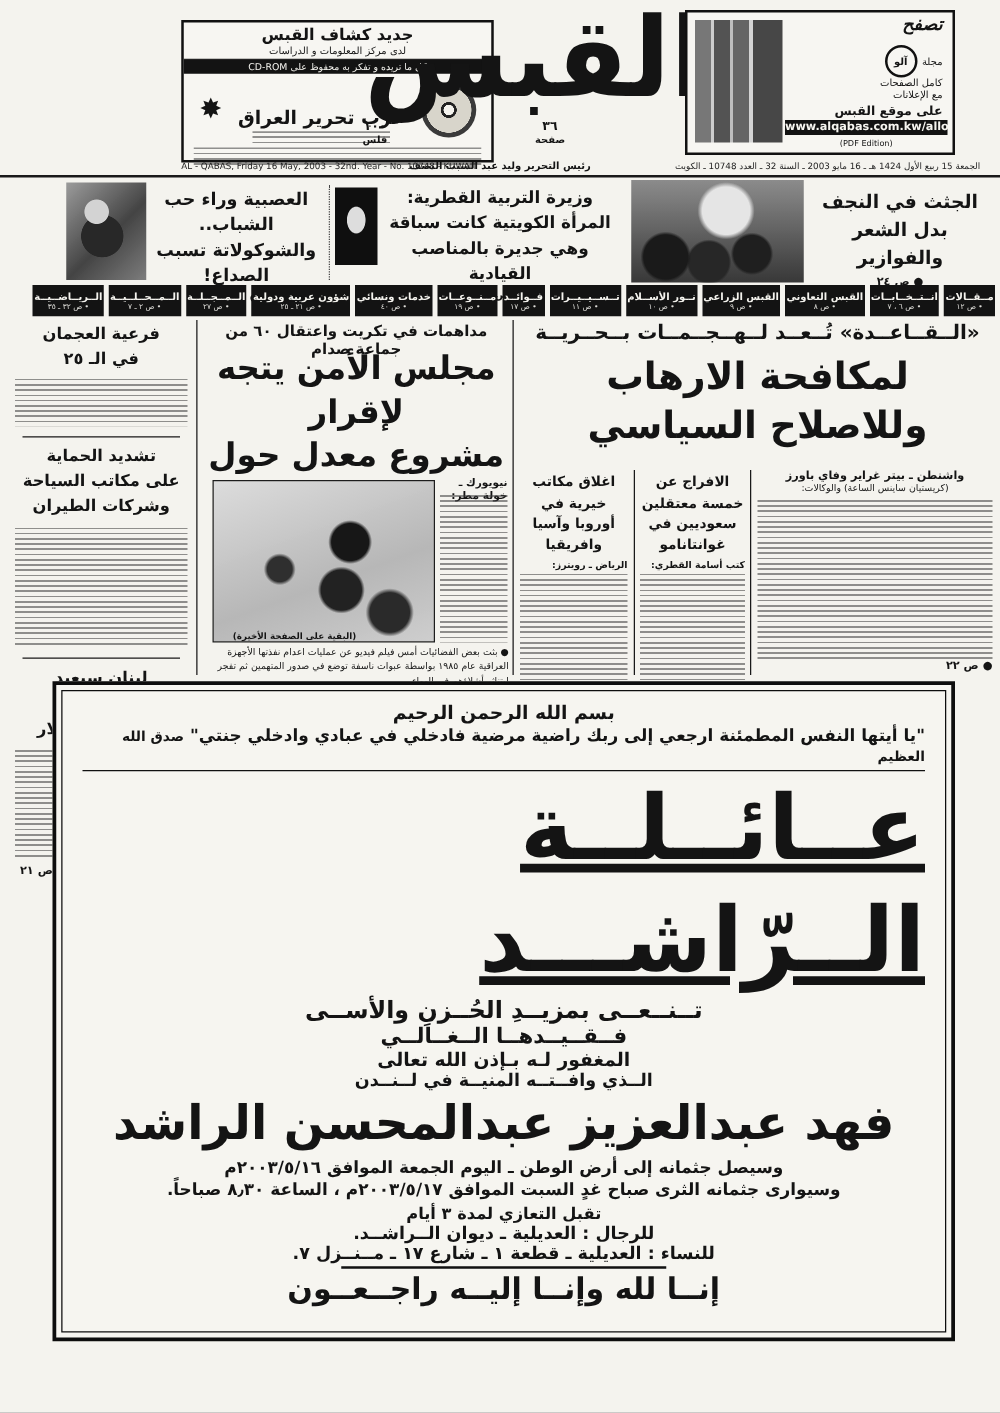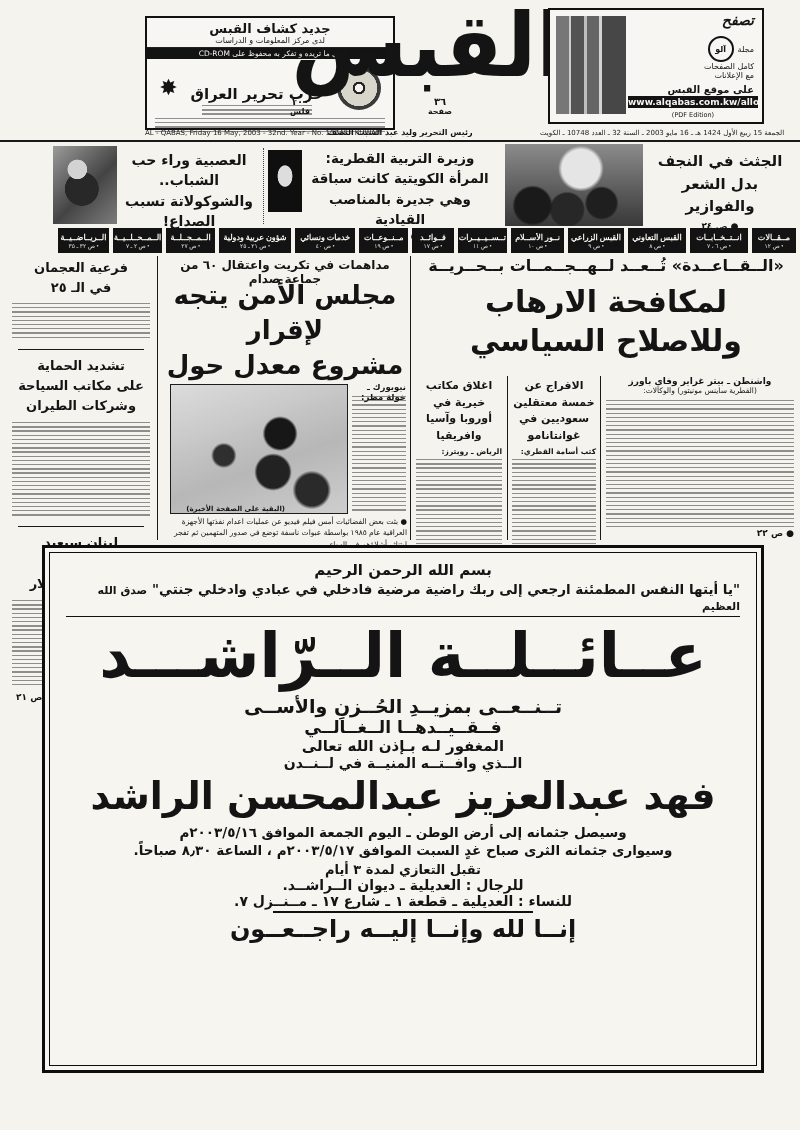--- a/index.html
+++ b/index.html
@@ -35,21 +35,21 @@
   .ph-exec{border:1px solid #222;background:
     radial-gradient(circle at 62% 38%,#1c1c1c 0 11%,rgba(0,0,0,0) 13%),
     radial-gradient(circle at 58% 68%,#262626 0 12%,rgba(0,0,0,0) 14%),
     radial-gradient(circle at 30% 55%,#333 0 7%,rgba(0,0,0,0) 9%),
     radial-gradient(circle at 80% 82%,#2e2e2e 0 9%,rgba(0,0,0,0) 11%),
     linear-gradient(160deg,#ddd8cc,#b9b4a6 60%,#cfcabd);}
   .ph-phones{background:
     linear-gradient(90deg,#777 0 18%,#c9c9c9 18% 22%,#555 22% 40%,#bbb 40% 44%,#666 44% 62%,#d0d0d0 62% 66%,#4a4a4a 66% 100%);}
   
   .tabs{display:flex;gap:4px;}
-  .tab{background:#131313;color:#f4f3ee;text-align:center;padding:2px 1px 1px;flex:1 1 0;display:flex;flex-direction:column;justify-content:center;font-family:Liberation Serif, serif;}
+  .tab{background:#131313;color:#f4f3ee;text-align:center;padding:2px 1px 1px;flex:1 1 0;display:flex;flex-direction:column;justify-content:center;}
   .tab .tl{font-size:8px;font-weight:bold;white-space:nowrap;overflow:hidden;}
   .tab .tp{font-size:6px;opacity:.9;}
   
   .obit{border:3px solid #0d0d0d;background:#f6f5f0;}
   .obit-inner{position:absolute;inset:4px;border:1px solid #0d0d0d;display:flex;flex-direction:column;align-items:center;padding:8px 16px 6px;box-sizing:border-box;}
   .sep{width:260px;height:2px;background:#111;margin:2px 0;}
   .kicker-rt{letter-spacing:2px;}
   .pgref{font-size:9px;font-weight:bold;}
   .cap{font-size:7.5px;line-height:1.5;text-align:right;}
 </style>
@@ -238,33 +238,33 @@
 
   <div class="abs ctr" style="left:512px;top:378px;width:84px;">
     <div class="b" style="font-size:11px;line-height:1.5;">الافراج عن خمسة معتقلين سعوديين في غوانتانامو</div>
     <div class="b" style="font-size:7.5px;margin-top:3px;text-align:right;">كتب أسامة القطري:</div>
     <div class="lines" style="height:98px;margin-top:3px;"></div>
   </div>
   <div class="abs rule-v" style="left:600px;top:376px;height:164px;"></div>
 
   <div class="abs" style="left:606px;top:376px;width:188px;">
     <div class="ctr b" style="font-size:9px;">واشنطن ـ بيتر غراير وفاي باورز</div>
-    <div class="ctr" style="font-size:7.5px;">(القطرية ساينس مونيتور) والوكالات:</div>
+    <div class="ctr" style="font-size:7.5px;">(كريستيان ساينس الساعة) والوكالات:</div>
     <div class="lines" style="height:128px;margin-top:5px;"></div>
     <div class="pgref">● ص ٢٢</div>
   </div>
 
   <div class="abs obit" style="left:42px;top:545px;width:716px;height:522px;">
     <div class="obit-inner">
       <div class="b" style="font-size:15px;">بسم الله الرحمن الرحيم</div>
       <div class="b" style="font-size:13.5px;margin-top:2px;border-bottom:1px solid #111;padding-bottom:3px;">
         <span>"يا أيتها النفس المطمئنة ارجعي إلى ربك راضية مرضية فادخلي في عبادي وادخلي جنتي"</span>
         <span style="font-size:11px;">صدق الله العظيم</span>
       </div>
-      <div class="b" style="font-size:62px;line-height:1.25;">عــائــلــة الــرّاشـــد</div>
+      <div class="b" style="font-size:72px;line-height:1.25;text-decoration:underline;">عــائــلــة الــرّاشـــد</div>
       <div class="b" style="font-size:19px;">تــنــعــى بمزيــدِ الحُــزنِ والأســى</div>
       <div class="b" style="font-size:17px;">فــقــيــدهــا الــغــالــي</div>
       <div class="b" style="font-size:15px;">المغفور لـه بـإذن الله تعالى</div>
       <div class="b" style="font-size:14px;">الــذي وافــتــه المنيــة في لــنــدن</div>
       <div class="b" style="font-size:38px;line-height:1.35;white-space:nowrap;">فهد عبدالعزيز عبدالمحسن الراشد</div>
       <div class="b" style="font-size:13.5px;margin-top:2px;">وسيصل جثمانه إلى أرض الوطن ـ اليوم الجمعة الموافق ٢٠٠٣/٥/١٦م</div>
       <div class="b" style="font-size:13.5px;margin-top:2px;">وسيوارى جثمانه الثرى صباح غدٍ السبت الموافق ٢٠٠٣/٥/١٧م ، الساعة ٨٫٣٠ صباحاً.</div>
       <div class="b" style="font-size:13px;margin-top:4px;">تقبل التعازي لمدة ٣ أيام</div>
       <div class="b" style="font-size:14px;">للرجال : العديلية ـ ديوان الــراشــد.</div>
       <div class="b" style="font-size:14px;">للنساء : العديلية ـ قطعة ١ ـ شارع ١٧ ـ مــنــزل ٧.</div>

